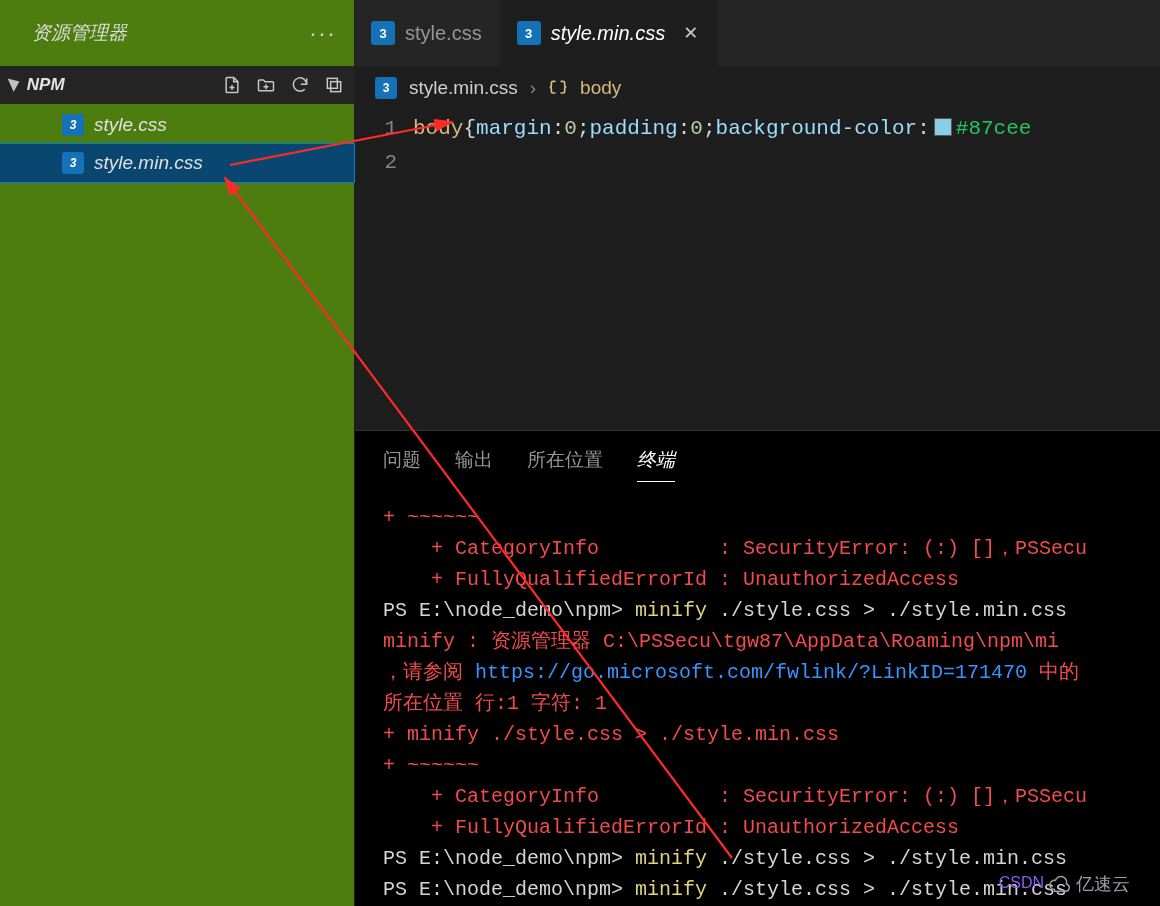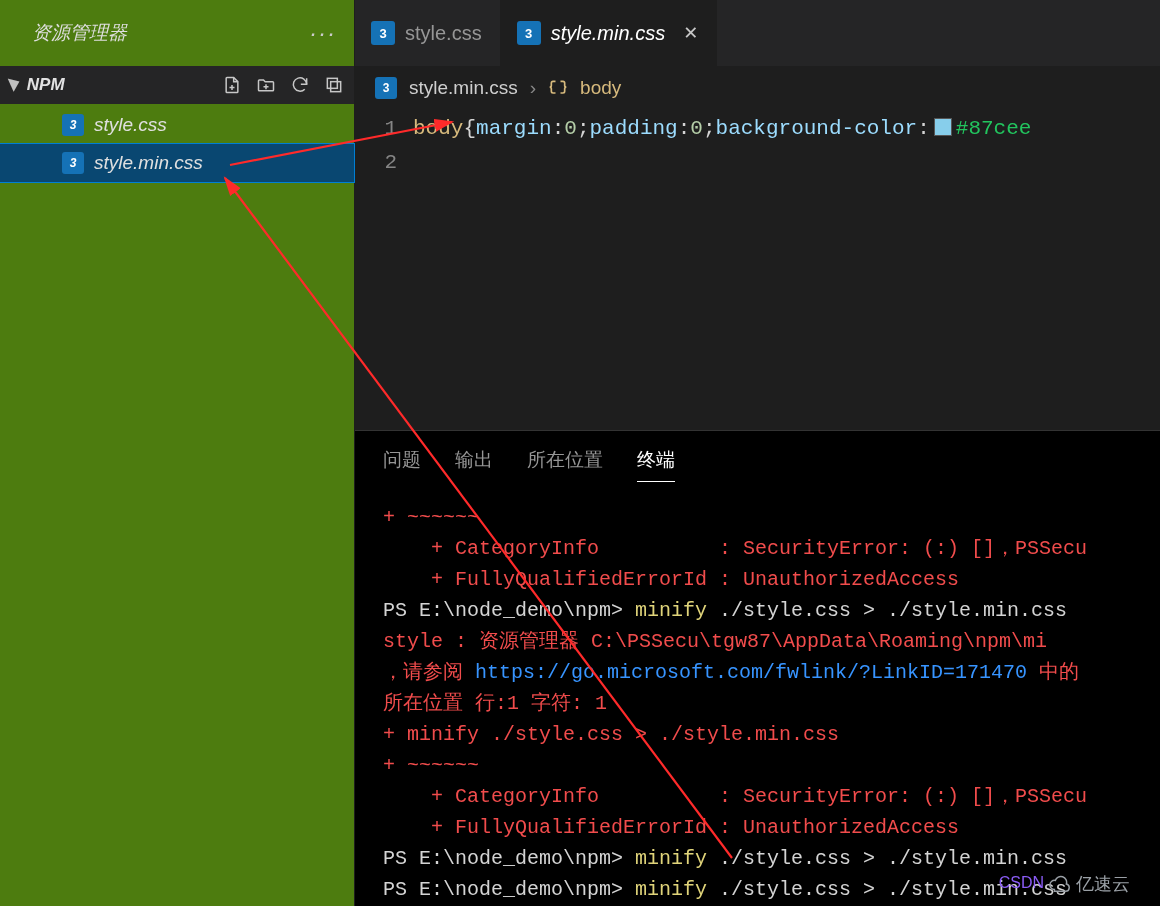--- a/index.html
+++ b/index.html
@@ -148,21 +148,21 @@
     margin-top: 36px;
   }
   .panel-tabs {
     display: flex;
     gap: 34px;
     padding: 16px 28px 10px;
     font-size: 19px;
     color: #969696;
   }
   .panel-tabs .pt { cursor: pointer; padding-bottom: 8px; }
-  .panel-tabs .pt.active { color: #fff; border-bottom: 1px solid #fff; }
+  .panel-tabs .pt.active { color: #fff; border-bottom: 1px solid #fff; font-style: italic; }
   .term {
     flex: 1;
     font-family: Consolas, "Courier New", monospace;
     font-size: 20px;
     line-height: 31px;
     padding: 10px 28px;
     color: #d4d4d4;
     overflow: hidden;
     white-space: pre;
   }
@@ -270,21 +270,21 @@
       <div class="panel-tabs">
         <span class="pt">问题</span>
         <span class="pt">输出</span>
         <span class="pt">所在位置</span>
         <span class="pt active">终端</span>
       </div>
       <div class="term"><span class="err">+ ~~~~~~</span>
 <span class="err">    + CategoryInfo          : SecurityError: (:) []，PSSecu</span>
 <span class="err">    + FullyQualifiedErrorId : UnauthorizedAccess</span>
 <span>PS E:\node_demo\npm&gt; </span><span class="cmdy">minify</span><span> ./style.css &gt; ./style.min.css</span>
-<span class="err">style : </span><span class="err">资源管理器 </span><span class="err">C:\PSSecu\tgw87\AppData\Roaming\npm\mi</span>
+<span class="err">minify : </span><span class="err">资源管理器 </span><span class="err">C:\PSSecu\tgw87\AppData\Roaming\npm\mi</span>
 <span class="err">，请参阅 </span><span class="linkb">https://go.microsoft.com/fwlink/?LinkID=171470</span><span class="err"> 中的</span>
 <span class="err">所在位置 行:1 字符: 1</span>
 <span class="err">+ minify ./style.css &gt; ./style.min.css</span>
 <span class="err">+ ~~~~~~</span>
 <span class="err">    + CategoryInfo          : SecurityError: (:) []，PSSecu</span>
 <span class="err">    + FullyQualifiedErrorId : UnauthorizedAccess</span>
 <span>PS E:\node_demo\npm&gt; </span><span class="cmdy">minify</span><span> ./style.css &gt; ./style.min.css</span>
 <span>PS E:\node_demo\npm&gt; </span><span class="cmdy">minify</span><span> ./style.css &gt; ./style.min.css</span></div>
     </div>
   </div>

